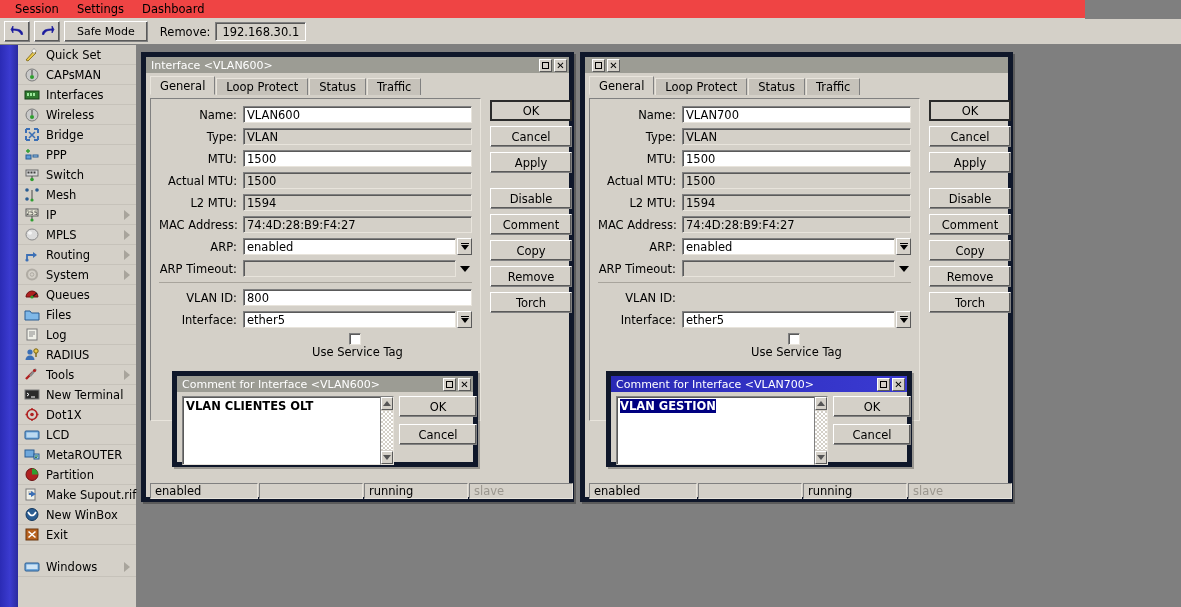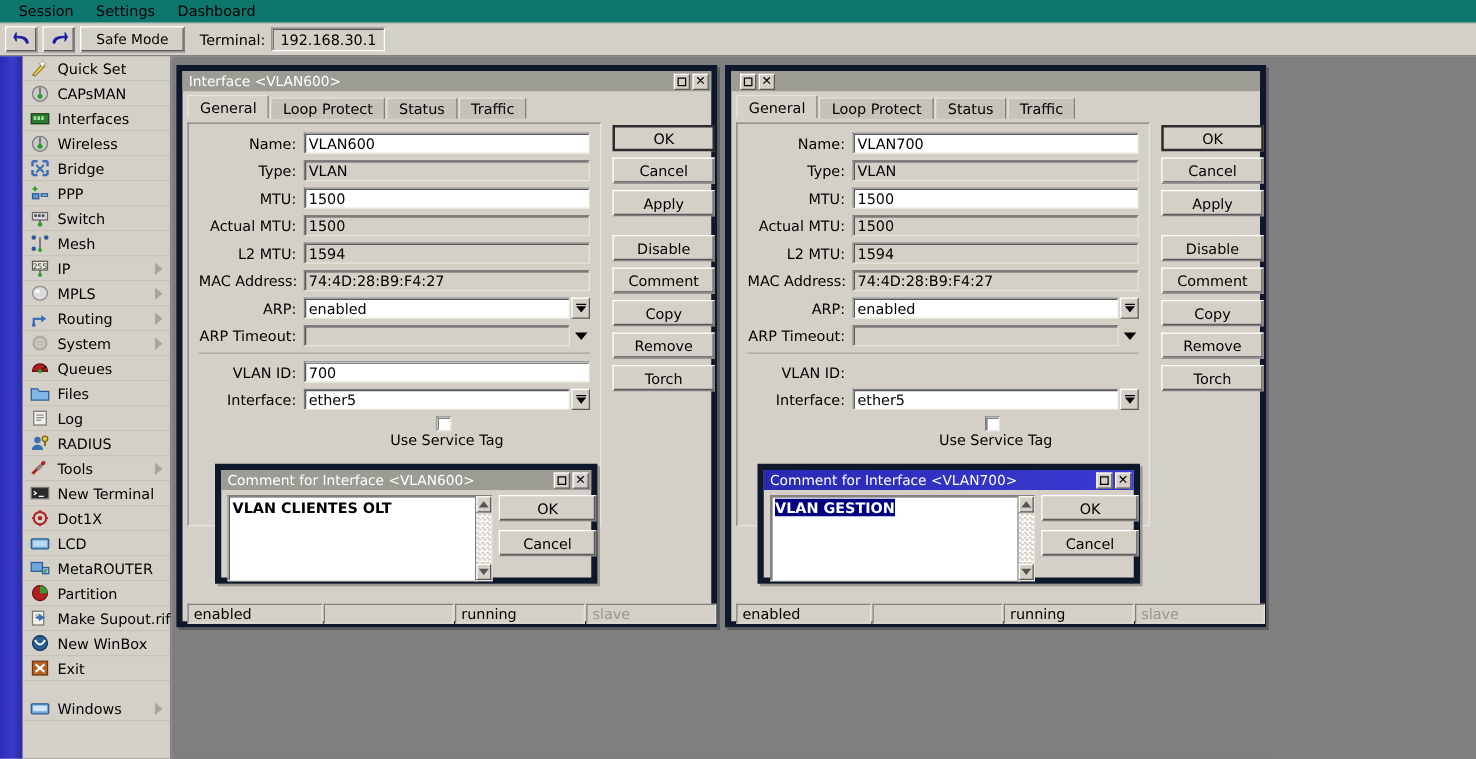--- a/index.html
+++ b/index.html
@@ -8,22 +8,22 @@
     width: 1181px; height: 607px;
     overflow: hidden;
     font-family: "DejaVu Sans", "Liberation Sans", sans-serif;
     font-size: 11px;
     background: #7f7f7f;
   }
   #app { position: relative; width: 1181px; height: 607px; background: #7f7f7f; }
 
   
   .menubar {
-    position: absolute; left: 0; top: 0; width: 1181px; height: 19px;
-    background: #0f766e; display: flex; align-items: center;
+    position: absolute; left: 0; top: 0; width: 1085px; height: 19px;
+    background: #ef4444; display: flex; align-items: center;
     padding-left: 6px; border-bottom: 1px solid #d4d0c8;
   }
   .menubar .mi { padding: 2px 9px; color: #000; font-size: 11.5px; white-space: nowrap; }
 
   
   .toolbar {
     position: absolute; left: 0; top: 19px; width: 1181px; height: 26px;
     background: #d4d0c8; display: flex; align-items: center; padding-left: 4px;
     border-bottom: 1px solid #808080;
   }
@@ -227,21 +227,21 @@
       </span>
     </div>
     <div class="tbtn">
       <span>
         <svg width="15" height="13" viewBox="0 0 15 13">
           <path d="M12 4 L12 1 L14 4.5 L12 8 L12 5.2 C8 5.2 5 6 4 9.5 L2.4 9.5 C2.4 5 6 4 12 4 Z" fill="#1b1b9e" stroke="#1b1b9e" stroke-width="0.7" stroke-linejoin="round"></path>
         </svg>
       </span>
     </div>
     <div class="tbtn wide">Safe Mode</div>
-    <div class="session-label">Terminal:</div>
+    <div class="session-label">Remove:</div>
     <div class="session-box">192.168.30.1</div>
   </div>
 
   <div class="sidebar">
     <div class="sidebar-spine">
       
     </div>
     <div class="menu-list" id="menu-list">
         <div class="mrow">
           <span class="ico"><svg width="16" height="15" viewBox="0 0 16 15">
@@ -531,21 +531,21 @@
             <span class="tri"></span>
           </div>
         </div>
       </div>
 
       <div class="divider"></div>
 
       <div class="frow">
         <div class="flabel" style="width:84px">VLAN ID:</div>
         <div class="fctl">
-            <div class="fin">700</div>
+            <div class="fin">800</div>
           </div>
       </div>
       <div class="frow">
         <div class="flabel" style="width:84px">Interface:</div>
         <div class="fctl">
           <div class="fin">ether5</div>
           <div class="ddbtn col">
             <span class="bar"></span>
             <span class="tri"></span>
           </div>

